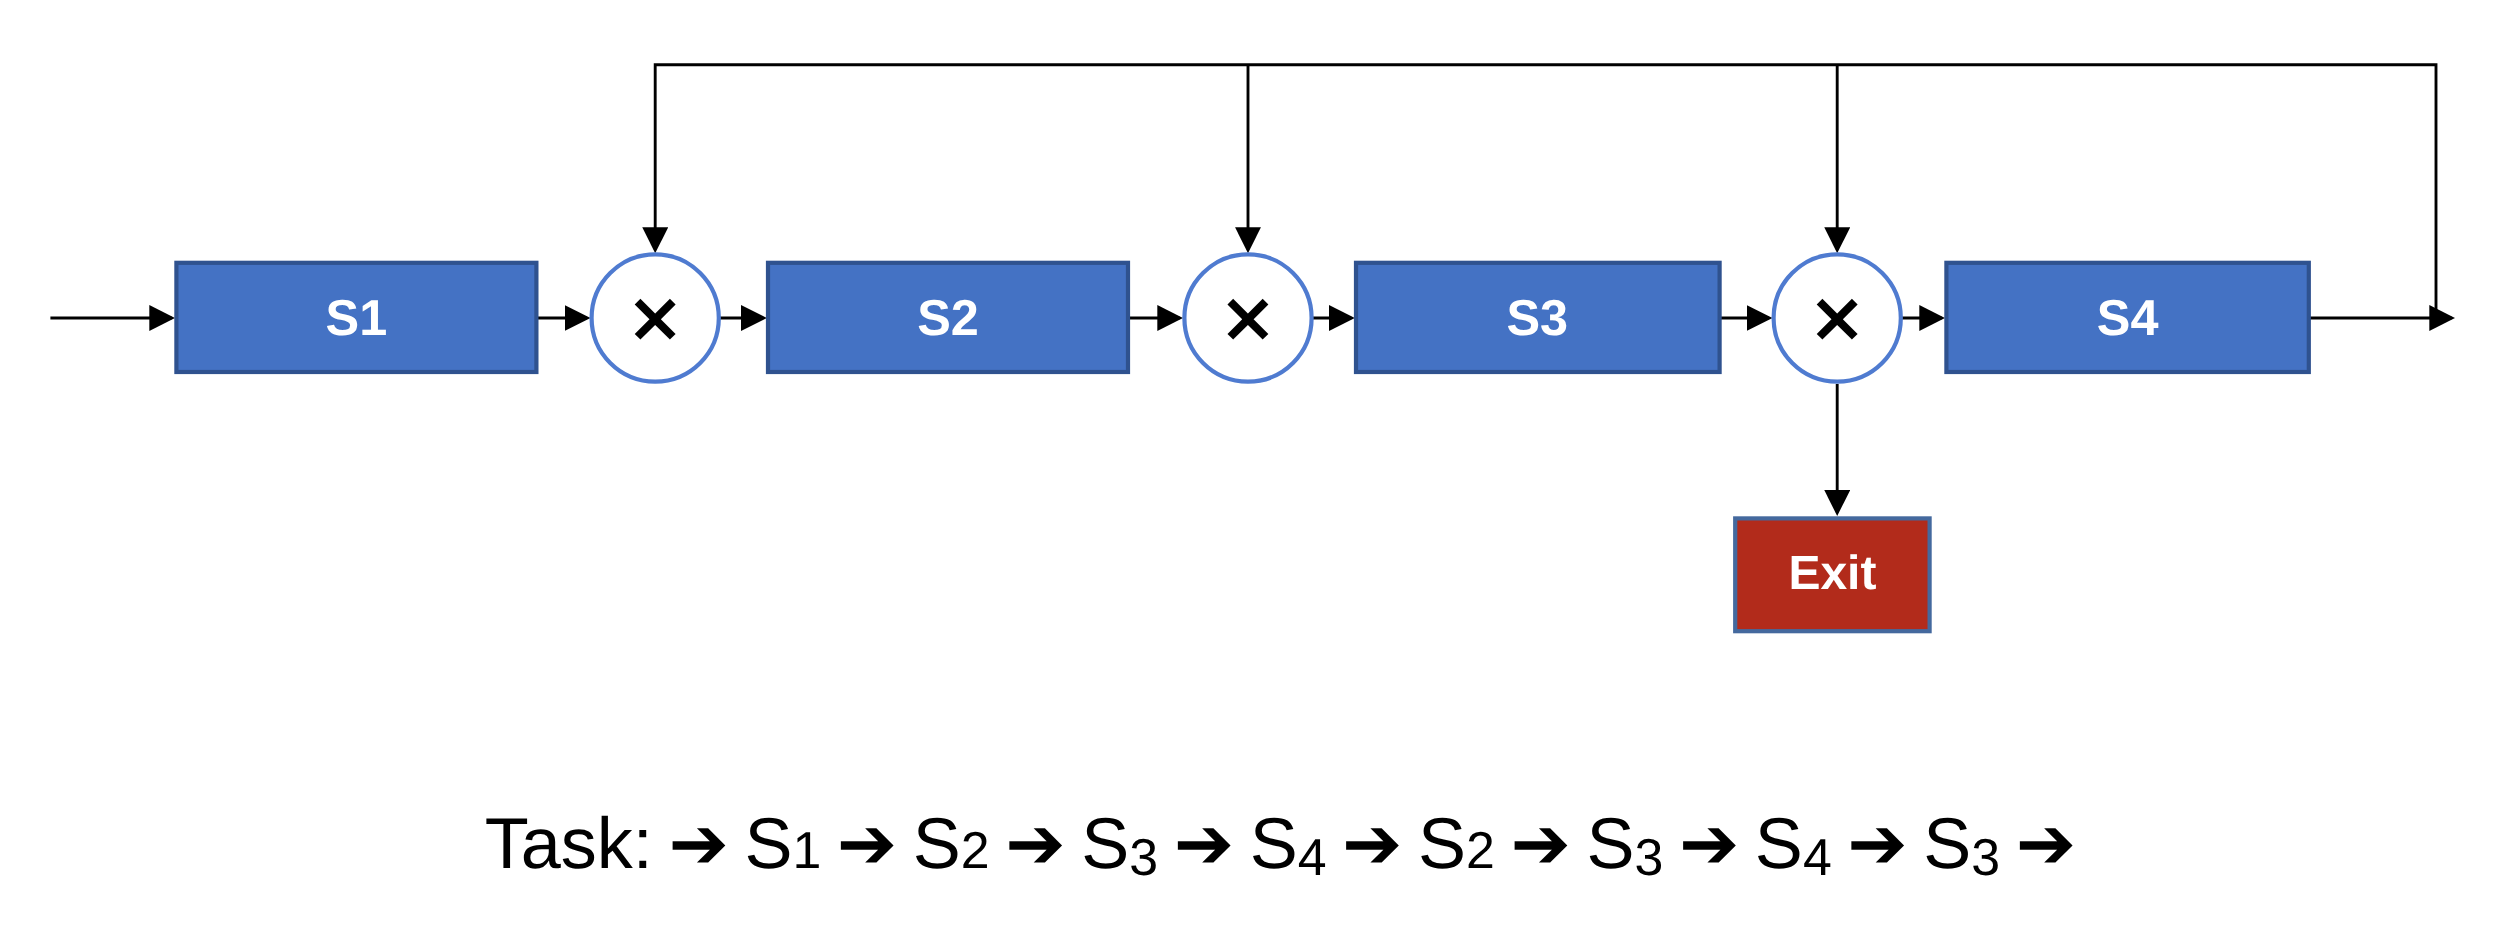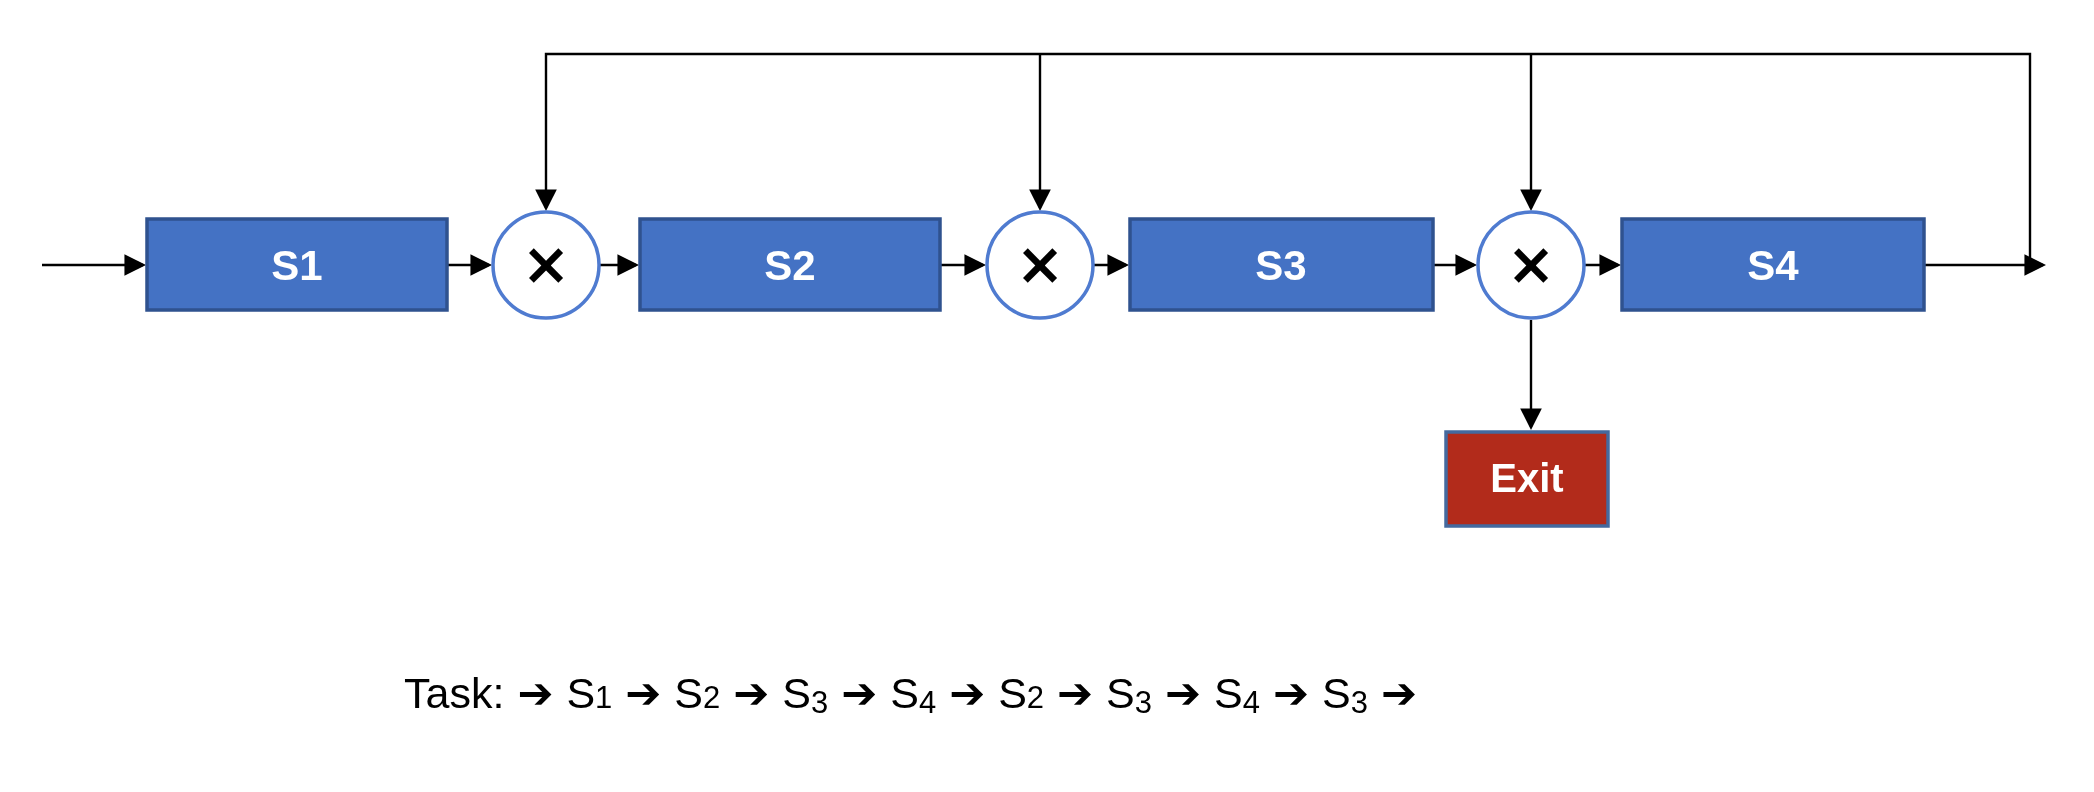--- a/index.html
+++ b/index.html
@@ -67,21 +67,21 @@
     text-anchor: middle;
     dominant-baseline: central;
   }
   .task-line {
     position: absolute;
     left: 404px;
     top: 668px;
     display: flex;
     align-items: baseline;
     gap: 13px;
-    font-size: 43px;
+    font-size: 60px;
     font-weight: 400;
     color: var(--color-task-text, #000000);
     white-space: nowrap;
     font-family: "Liberation Sans", sans-serif;
     text-align: right;
   }
   .task-arrow {
     font-family: "DejaVu Sans", sans-serif;
     font-weight: 700;
   }

